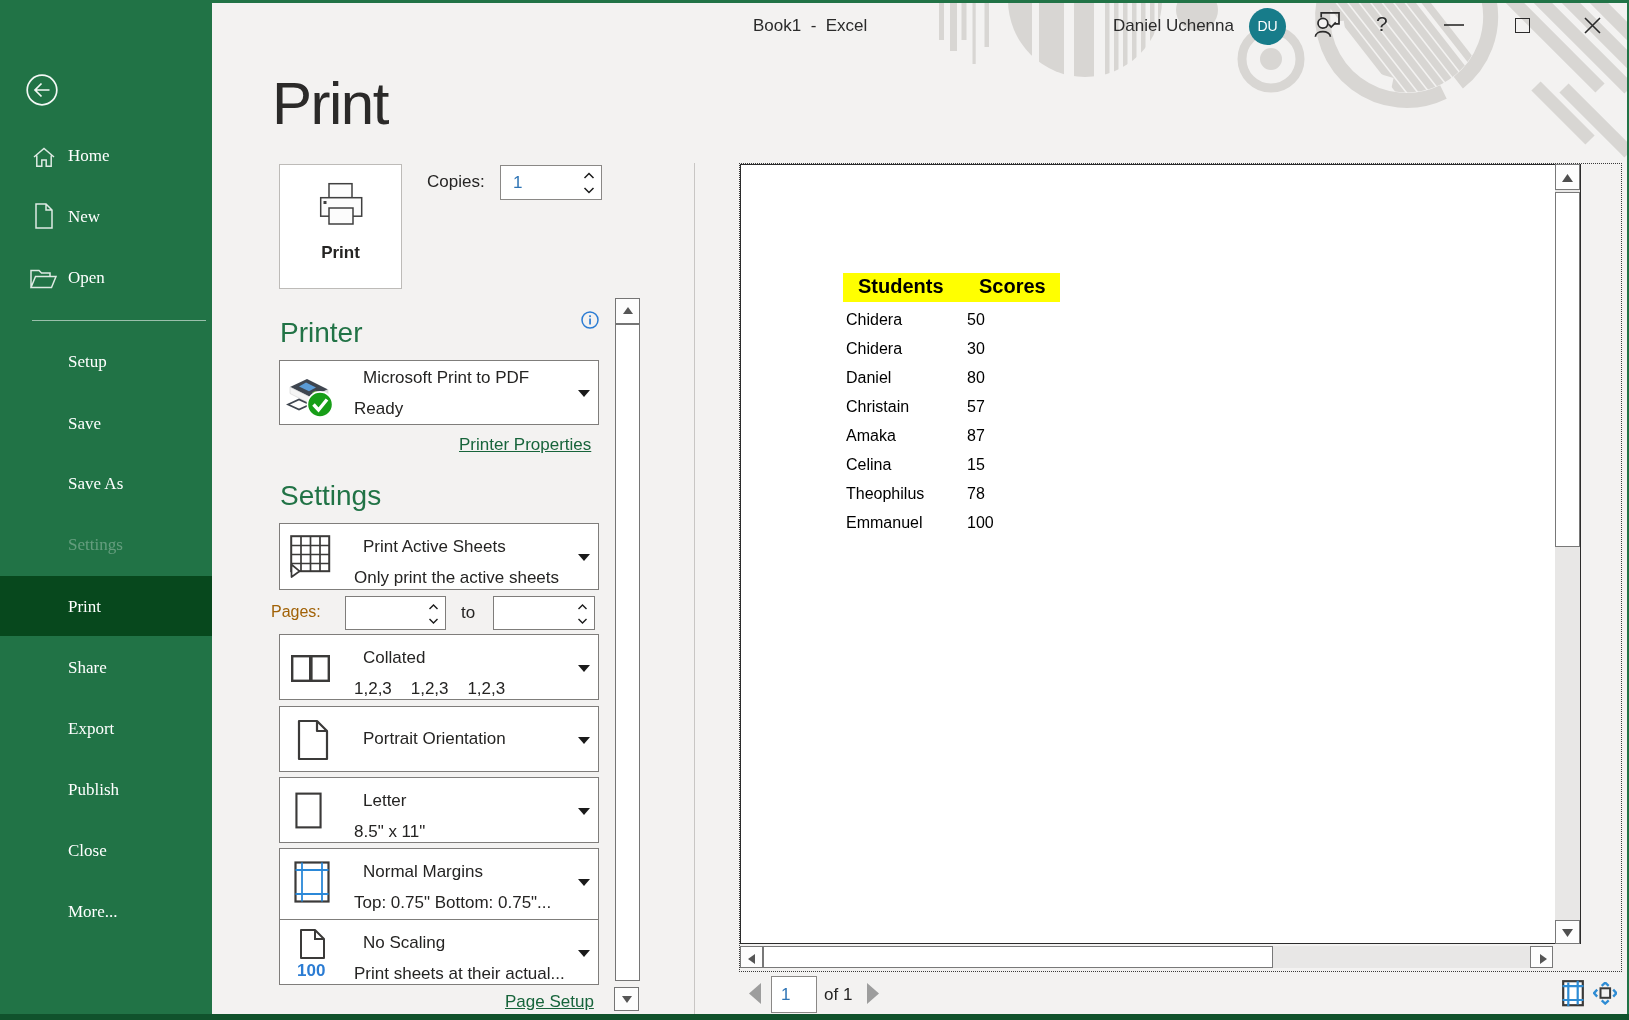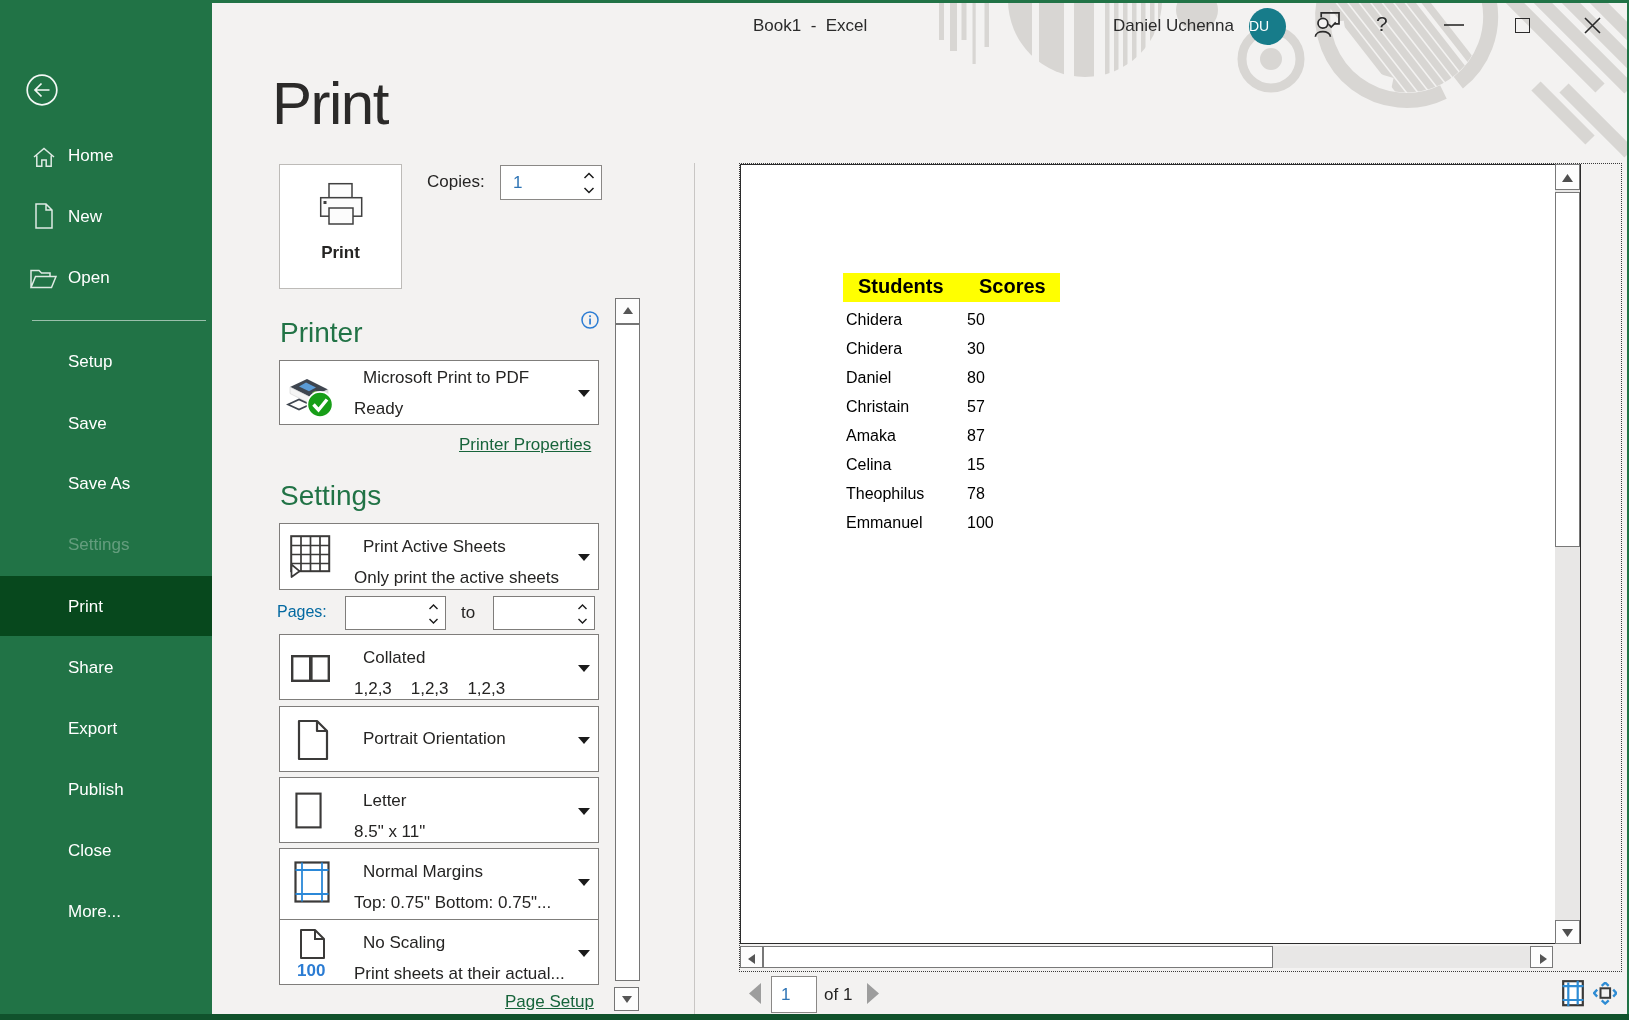--- a/index.html
+++ b/index.html
@@ -7,29 +7,29 @@
 body { font-family:"Liberation Sans", sans-serif; background:#f3f2f1; position:relative; color:#252423; }
 #stage { position:absolute; left:0; top:0; width:1629px; height:1020px; }
 .abs { position:absolute; }
 
 
 #topstrip { left:0; top:0; width:1629px; height:3px; background:#217346; }
 #botstrip { left:0; top:1014px; width:1629px; height:6px; background:#10522c; }
 
 
 #sidebar { left:0; top:0; width:212px; height:1014px; background:#217346; }
-.side-item { position:absolute; left:0; width:212px; height:40px; line-height:40px; color:#fff; font-size:17px; padding-left:68px; }
+.side-item { position:absolute; left:0; width:212px; height:40px; line-height:40px; color:#fff; font-size:17px; padding-left:68px;font-family:Liberation Serif, serif; }
 .side-item.dim { color:rgba(255,255,255,0.3); }
 #side-sel { position:absolute; left:0; top:576px; width:212px; height:60px; background:#07481d; }
 #side-sep { position:absolute; left:32px; top:320px; width:174px; height:1px; background:rgba(255,255,255,0.55); }
 
 
 #title { left:753px; top:16px; font-size:17px; color:#2b2b2b; }
 #user { left:1113px; top:16px; font-size:17px; color:#2b2b2b; }
-#du { left:1249px; top:8px; width:37px; height:37px; border-radius:50%; background:#177c8a; color:#fff; font-size:14px; text-align:left; line-height:37px; }
+#du { left:1249px; top:8px; width:37px; height:37px; border-radius:50%; background:#177c8a; color:#fff; font-size:14px; text-align:center; line-height:37px; }
 
 
 h1#printh { position:absolute; left:272px; top:69px; font-size:60px; font-weight:400; color:#2b2a29; letter-spacing:-1.5px; }
 #printbtn { left:279px; top:164px; width:123px; height:125px; background:#fff; border:1px solid #bdbbb8; text-align:center; }
 #printbtn .lbl { position:absolute; left:0; right:0; top:78px; font-weight:bold; font-size:17px; color:#252423; }
 #copieslbl { left:427px; top:172px; font-size:17px; color:#252423; }
 #copiesbox { left:500px; top:165px; width:102px; height:35px; background:#fff; border:1px solid #8a8886; }
 #copiesbox .val { position:absolute; left:12px; top:7px; font-size:17px; color:#2e74b5; }
 
 .sechead { position:absolute; left:280px; font-size:28px; color:#217346; }
@@ -233,21 +233,21 @@
   <div class="t1" style="top:13px">Print Active Sheets</div>
   <div class="t2" style="top:44px">Only print the active sheets</div>
   <div class="caret" style="left:298px;top:30px"></div>
   <svg class="abs" style="left:10px;top:11px" width="41" height="43" viewBox="0 0 41 43">
     <rect x="1.2" y="1.2" width="38" height="35" fill="#fff" stroke="#3b3a39" stroke-width="2"></rect>
     <path d="M 1.2 10.5 H 39.2 M 1.2 19.5 H 39.2 M 1.2 28.5 H 39.2 M 11 1.2 V 36.2 M 20.5 1.2 V 36.2 M 30 1.2 V 36.2" stroke="#3b3a39" stroke-width="1.7"></path>
     <polygon points="9.5,36.2 1.5,42 1.5,29.5" fill="#fff" stroke="#3b3a39" stroke-width="1.7" stroke-linejoin="round"></polygon>
   </svg>
 </div>
 
-<div class="abs" style="left:277px;top:603px;font-size:16px;color:#0369a1">Pages:</div>
+<div class="abs" style="left:271px;top:603px;font-size:16px;color:#a16207">Pages:</div>
 <div class="abs" style="left:345px;top:596px;width:101px;height:34px;background:#fff;border:1px solid #7f7d7b">
   <svg class="abs" style="left:82px;top:7px" width="11" height="20" viewBox="0 0 11 20">
     <path d="M 1.5 5 L 5.5 1 L 9.5 5" fill="none" stroke="#1a1a1a" stroke-width="1.4"></path>
     <path d="M 1.5 15 L 5.5 19 L 9.5 15" fill="none" stroke="#1a1a1a" stroke-width="1.4"></path>
   </svg>
 </div>
 <div class="abs" style="left:461px;top:603px;font-size:17px;color:#252423">to</div>
 <div class="abs" style="left:493px;top:596px;width:102px;height:34px;background:#fff;border:1px solid #7f7d7b">
   <svg class="abs" style="left:83px;top:7px" width="11" height="20" viewBox="0 0 11 20">
     <path d="M 1.5 5 L 5.5 1 L 9.5 5" fill="none" stroke="#1a1a1a" stroke-width="1.4"></path>

